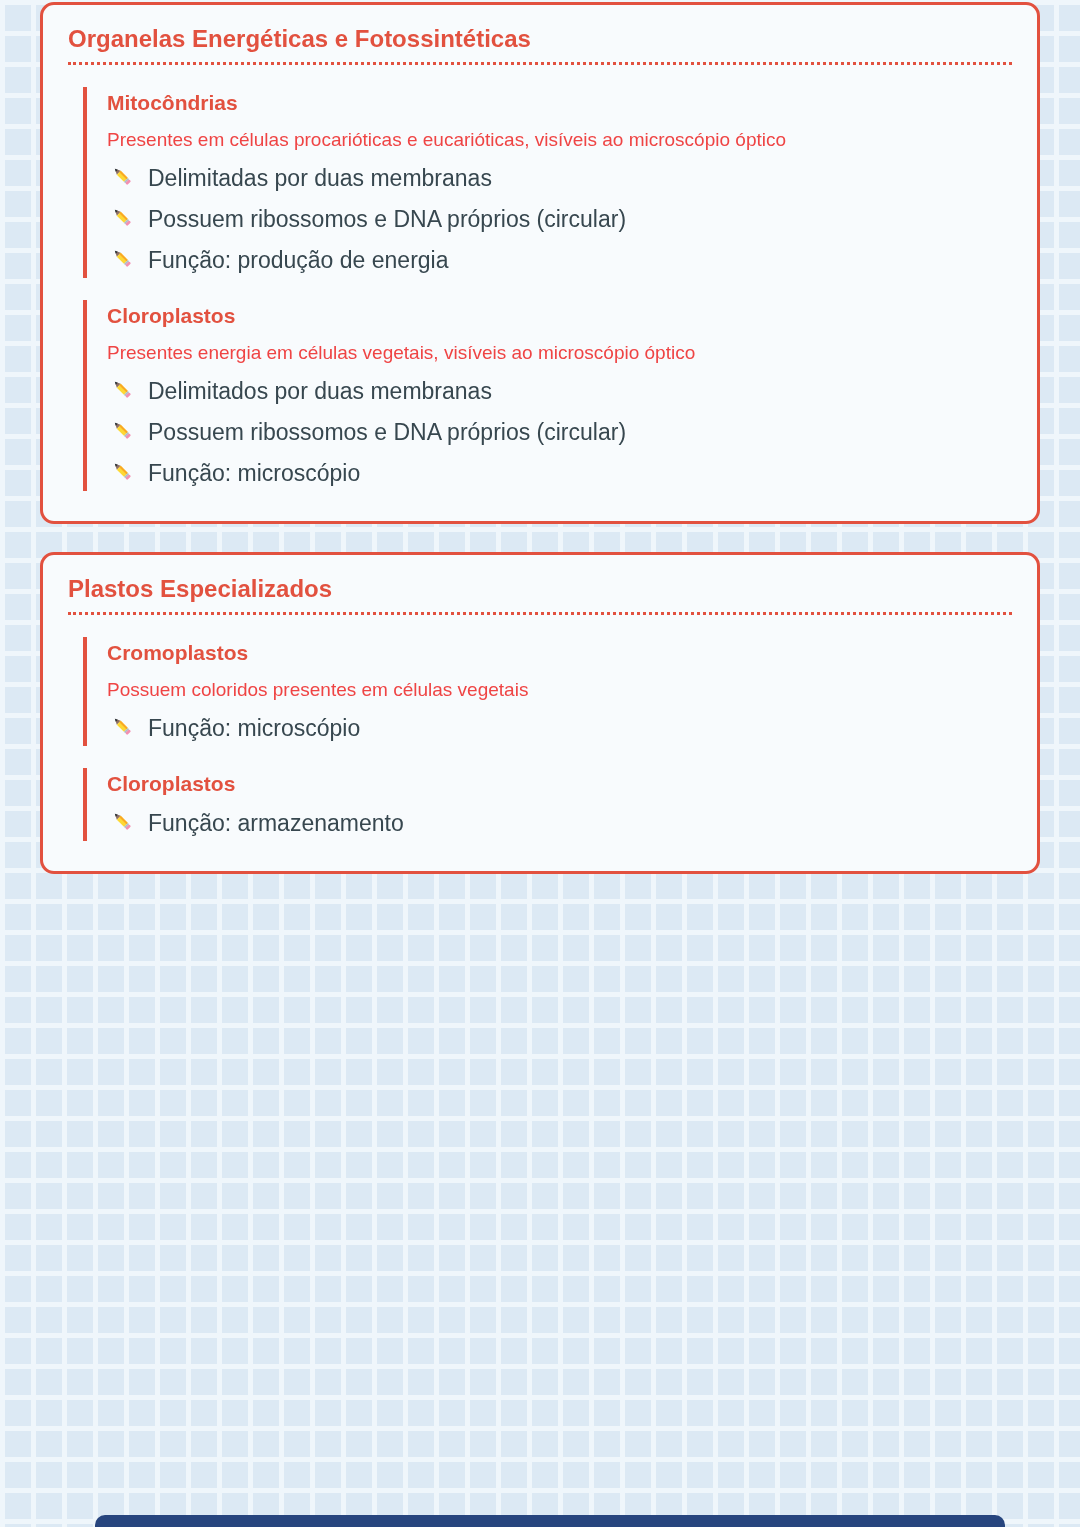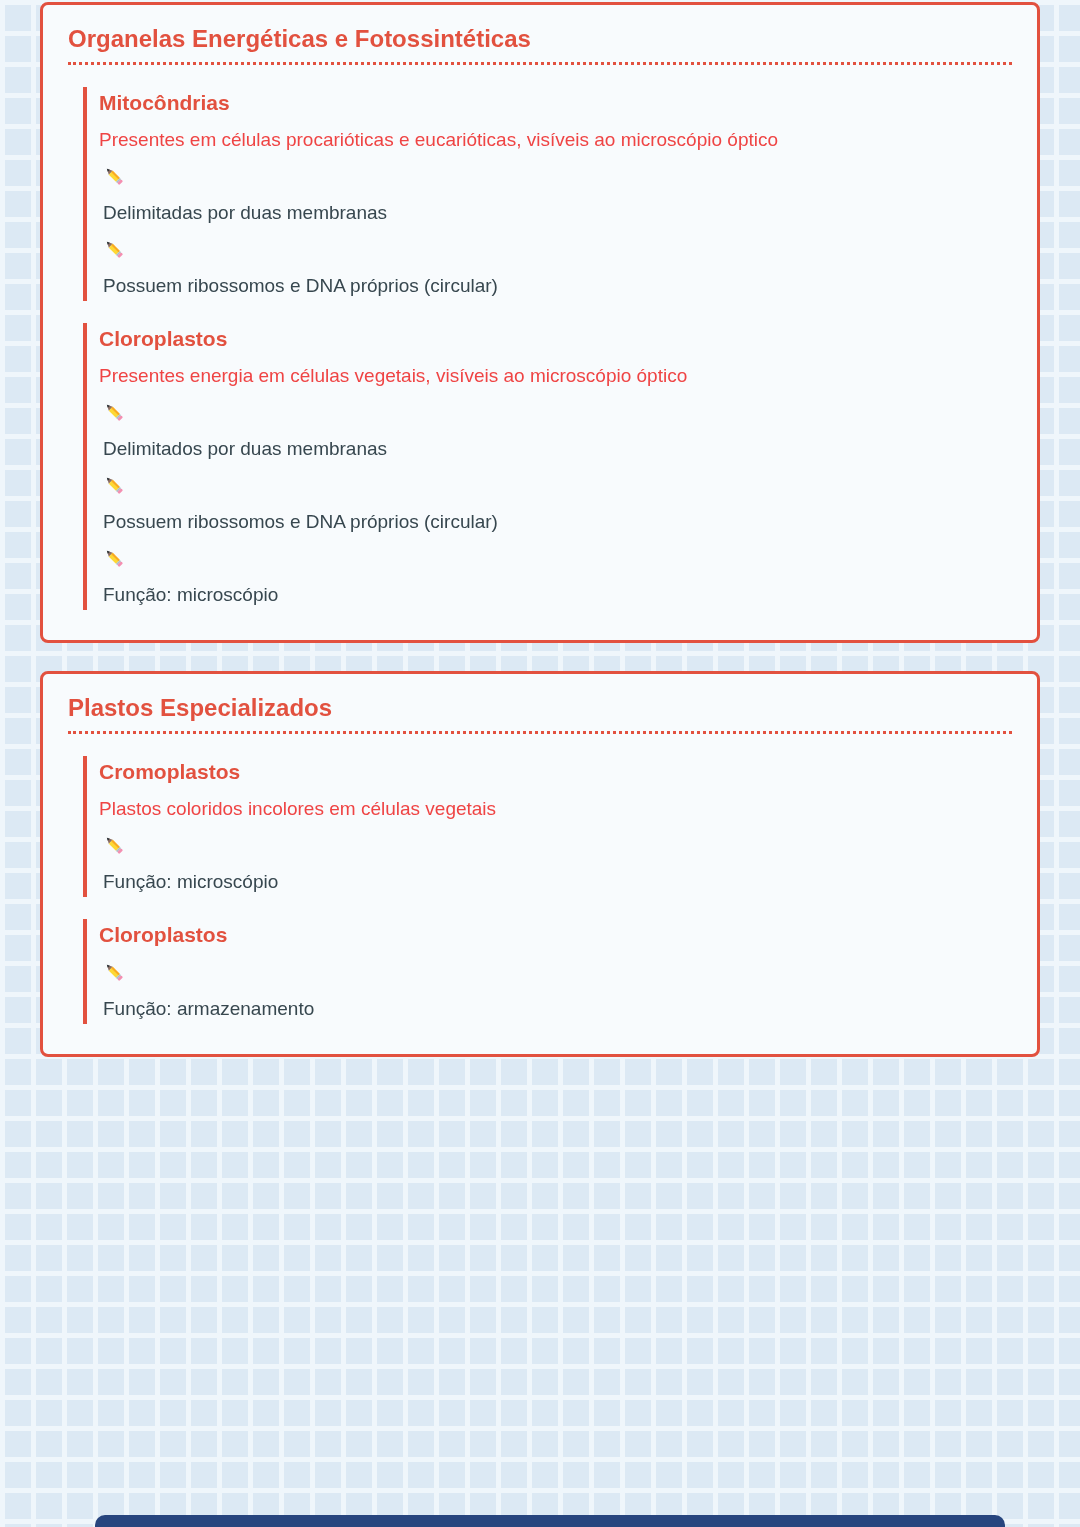--- a/index.html
+++ b/index.html
@@ -20,38 +20,38 @@
     background-size: 31px 31px;
   }
 
   .page {
     padding: 2px 40px 0 40px;
   }
 
   .card {
     background: #f8fbfd;
     border: 3px solid #e2513f;
-    border-radius: 8px;
+    border-radius: 14px;
     padding: 20px 25px 30px 25px;
     margin-bottom: 28px;
   }
 
   .card-title {
     color: #e2513f;
     font-size: 24px;
     font-weight: bold;
     padding-bottom: 9px;
     border-bottom: 3px dotted #e2513f;
   }
 
   .section {
     border-left: 4px solid #e2513f;
     margin-left: 15px;
     margin-top: 22px;
-    padding-left: 12px;
+    padding-left: 20px;
     padding-top: 4px;
     padding-bottom: 4px;
   }
 
   .section-heading {
     color: #e2513f;
     font-size: 21px;
     font-weight: bold;
   }
 
@@ -61,22 +61,21 @@
     margin-top: 14px;
   }
 
   .bullet {
     display: flex;
     align-items: flex-start;
     gap: 15px;
     margin-top: 14px;
     padding-left: 4px;
     color: #37474f;
-    font-size: 19px;
-    flex-direction: column;
+    font-size: 23px;
   }
 
   .pencil {
     display: inline-flex;
     width: 22px;
     height: 22px;
     flex: 0 0 22px;
   }
 
   .bottom-banner {
@@ -124,20 +123,35 @@
                 <polygon points="1,12 4,10.5 4,13.5" fill="#263238"></polygon>
                 <rect x="7" y="9" width="11" height="6" fill="#fdd835"></rect>
                 <rect x="7" y="9" width="11" height="2.2" fill="#f9a825"></rect>
                 <rect x="18" y="9" width="2" height="6" fill="#b0bec5"></rect>
                 <rect x="20" y="9" width="3" height="6" rx="1.2" fill="#f48fb1"></rect>
               </g>
             </svg>
         </span>
         <span class="bullet-text">Possuem ribossomos e DNA próprios (circular)</span>
       </div>
+      <div class="bullet">
+        <span class="pencil">
+          <svg viewBox="0 0 24 24" width="22" height="22">
+              <g transform="rotate(45 12 12)">
+                <polygon points="1,12 7,9 7,15" fill="#8d6e63"></polygon>
+                <polygon points="1,12 4,10.5 4,13.5" fill="#263238"></polygon>
+                <rect x="7" y="9" width="11" height="6" fill="#fdd835"></rect>
+                <rect x="7" y="9" width="11" height="2.2" fill="#f9a825"></rect>
+                <rect x="18" y="9" width="2" height="6" fill="#b0bec5"></rect>
+                <rect x="20" y="9" width="3" height="6" rx="1.2" fill="#f48fb1"></rect>
+              </g>
+            </svg>
+        </span>
+        <span class="bullet-text">Função: produção de energia</span>
+      </div>
     </div>
 
     <div class="section">
       <h2 class="section-heading">Cloroplastos</h2>
       <p class="section-intro">Presentes energia em células vegetais, visíveis ao microscópio óptico</p>
 
       <div class="bullet">
         <span class="pencil">
           <svg viewBox="0 0 24 24" width="22" height="22">
               <g transform="rotate(45 12 12)">
@@ -183,21 +197,21 @@
         <span class="bullet-text">Função: microscópio</span>
       </div>
     </div>
   </section>
 
   <section class="card">
     <h1 class="card-title">Plastos Especializados</h1>
 
     <div class="section">
       <h2 class="section-heading">Cromoplastos</h2>
-      <p class="section-intro">Plastos coloridos incolores em células vegetais</p>
+      <p class="section-intro">Possuem coloridos presentes em células vegetais</p>
 
       <div class="bullet">
         <span class="pencil">
           <svg viewBox="0 0 24 24" width="22" height="22">
               <g transform="rotate(45 12 12)">
                 <polygon points="1,12 7,9 7,15" fill="#8d6e63"></polygon>
                 <polygon points="1,12 4,10.5 4,13.5" fill="#263238"></polygon>
                 <rect x="7" y="9" width="11" height="6" fill="#fdd835"></rect>
                 <rect x="7" y="9" width="11" height="2.2" fill="#f9a825"></rect>
                 <rect x="18" y="9" width="2" height="6" fill="#b0bec5"></rect>

